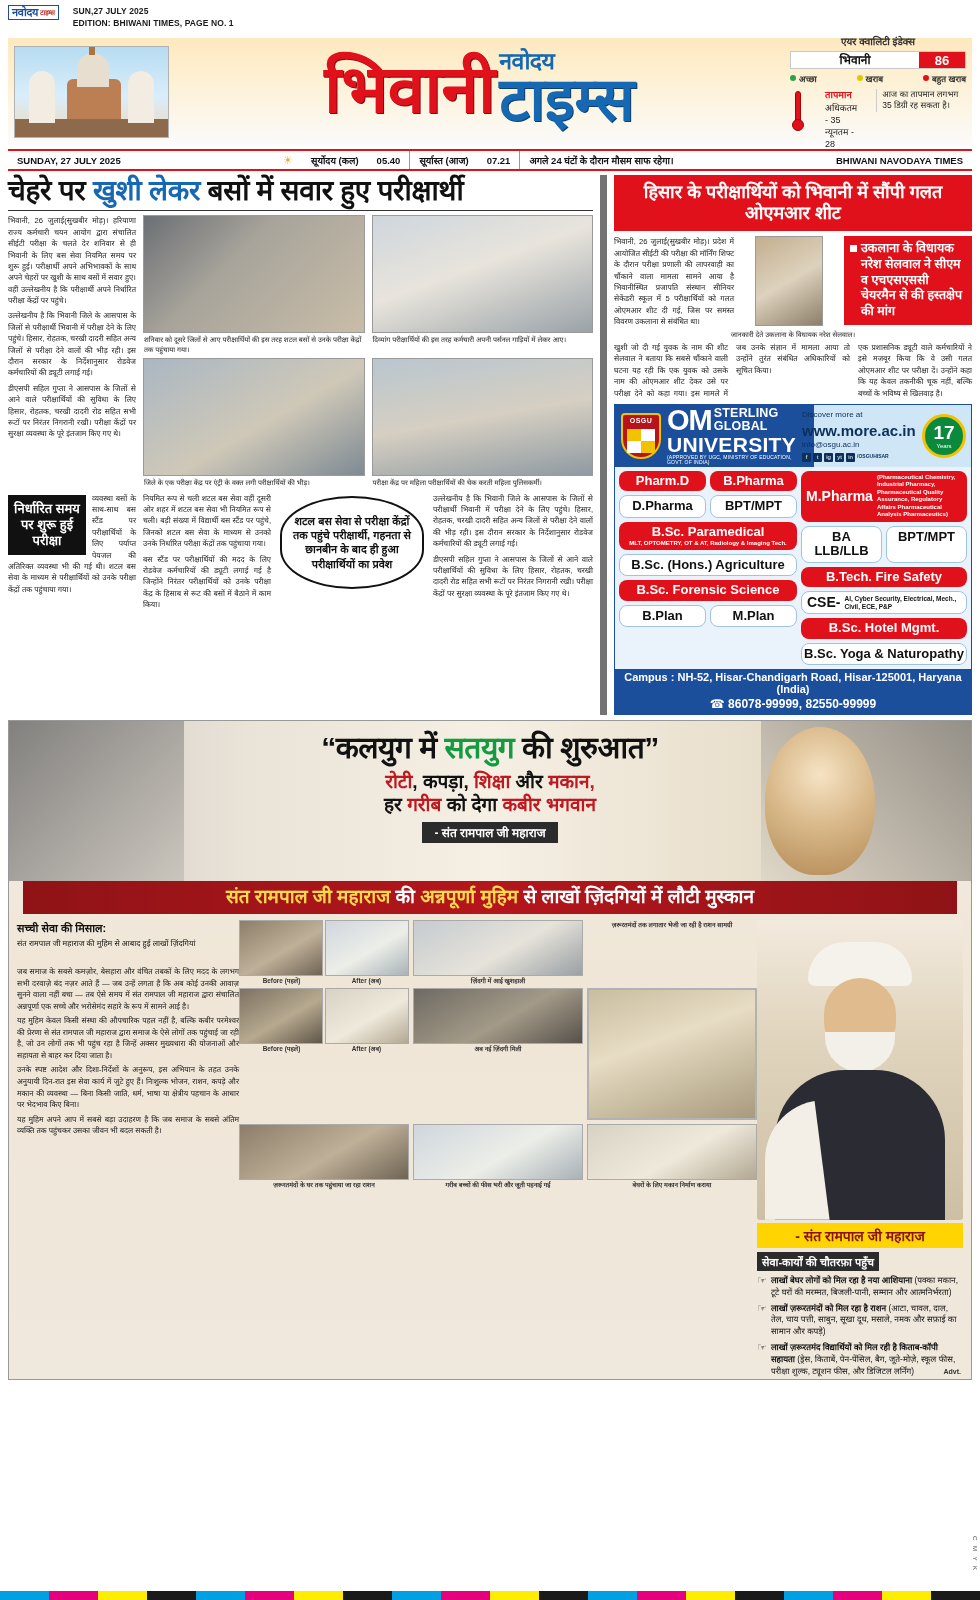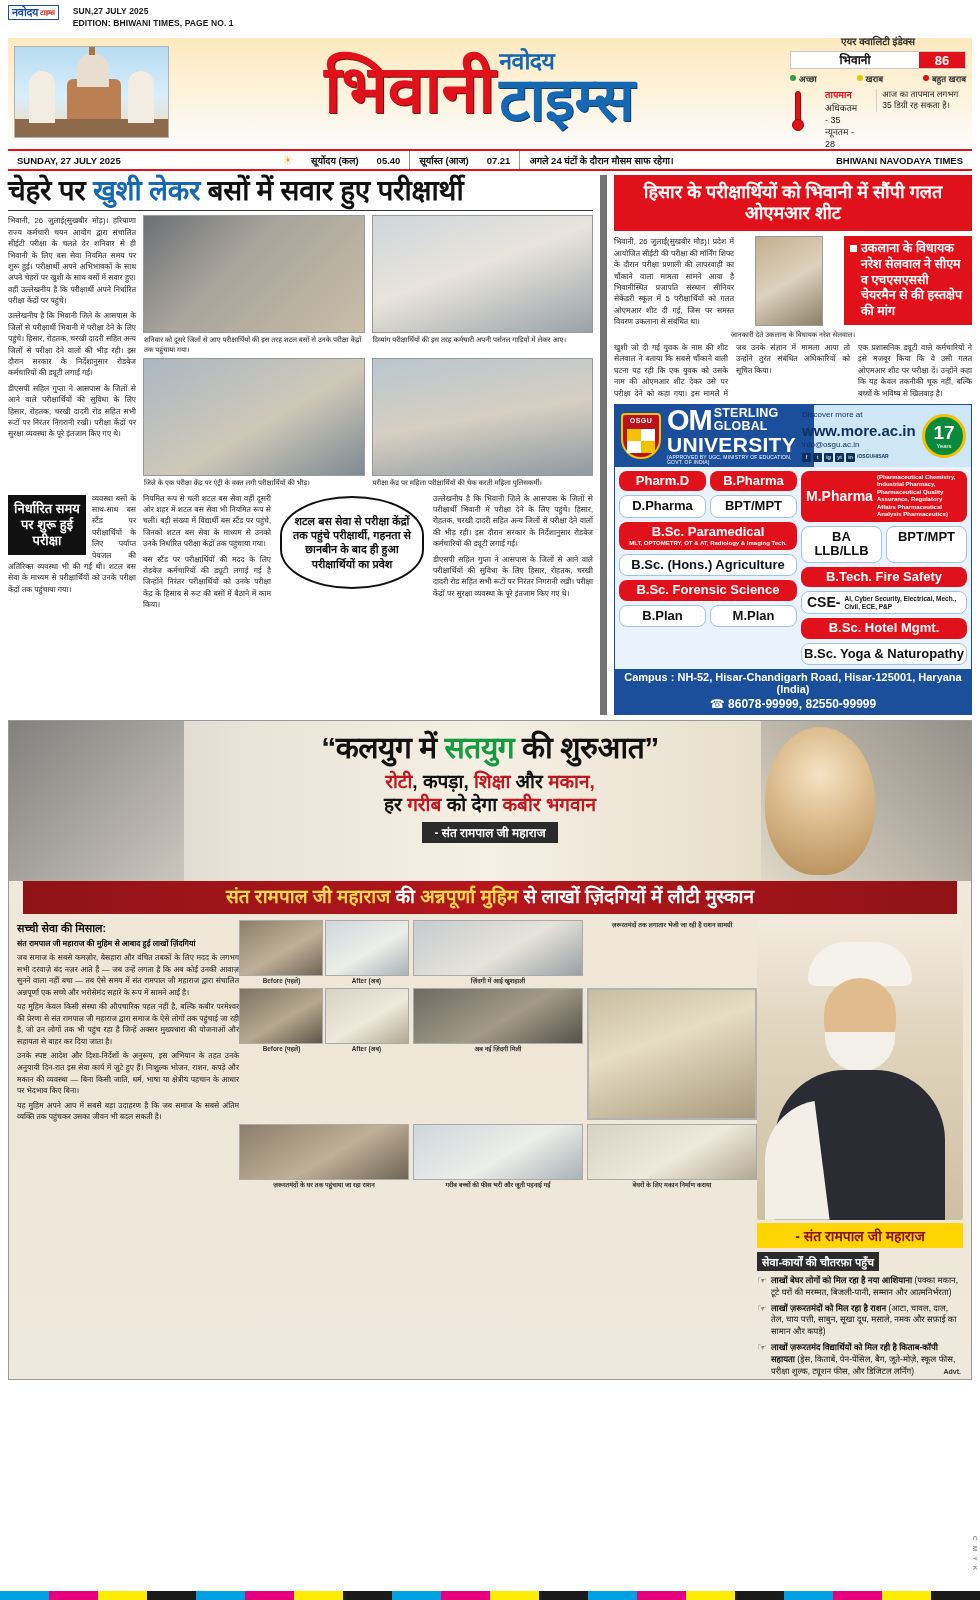--- a/index.html
+++ b/index.html
@@ -190,21 +190,21 @@
   .ad-attrib { display:inline-block; margin-top:6px; background:#2b2b2b; color:#fff; font-size:12px; font-weight:bold; padding:2px 12px; }
   .ad-band {
     margin:0 14px; background:linear-gradient(90deg,#8f1316 0%,#b4161c 50%,#8f1316 100%);
     color:#fff; text-align:center; font-size:19px; font-weight:bold; padding:5px 4px; line-height:1.2;
   }
   .ad-band .y { color:#ffd84d; }
 
   .ad-body { display:flex; padding:6px 8px 0 8px; }
   .ad-col-text { width:222px; font-size:7.6px; line-height:1.52; color:#141414; text-align:justify;}
   .ad-col-text h4 { font-size:11px; margin-bottom:2px; color:#111; }
-  .ad-col-text .lead { font-size:7.8px; font-weight:bold; color:#111; display:block; margin-bottom:2px;}
+  .ad-col-text .lead { font-size:7.8px; font-weight:normal; color:#111; display:block; margin-bottom:16px;}
   .ad-col-mid { flex:1; }
   .ad-col-right { width:206px; position:relative; }
 
   .ba-grid { display:flex; flex-direction:column; gap:4px; }
   .ba-row { display:flex; gap:4px; }
   .ba-cell { flex:1; }
   .ba-pair { display:flex; gap:2px; }
   .ba-img { height:56px; border:1px solid #aaa; }
   .ba-img.b1 { background:linear-gradient(150deg,#8c7e6a 0%,#bfb098 55%,#6f6455 100%); }
   .ba-img.a1 { background:linear-gradient(150deg,#cfd6dd 0%,#eceee8 55%,#a9b2b8 100%); }

